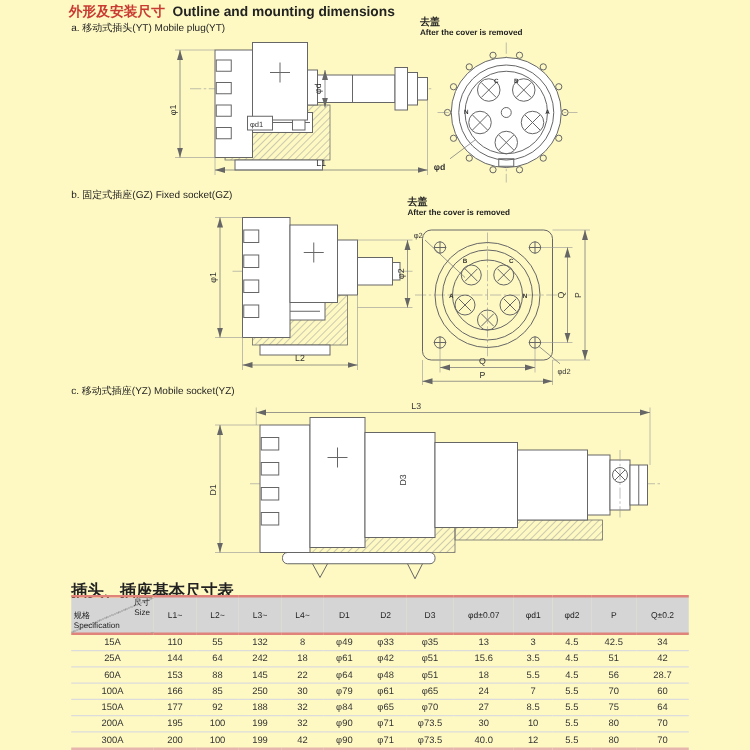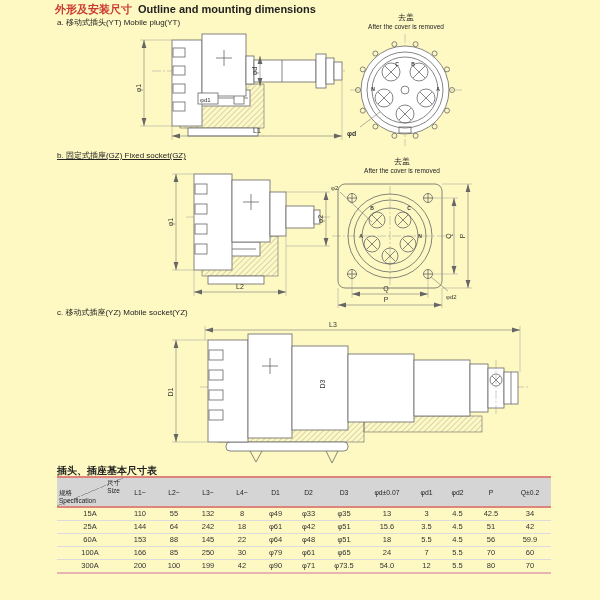--- a/index.html
+++ b/index.html
@@ -1,35 +1,35 @@
 <!DOCTYPE html>
 <html><head>
 <meta charset="utf-8">
 <style>
   html,body{margin:0;padding:0;background:#fff;}
   .page{position:relative;width:600px;height:600px;background:#fef9c3;font-family:"Liberation Sans",sans-serif;color:#333;overflow:hidden;}
   .title{position:absolute;left:55px;top:2px;font-size:11px;font-weight:bold;white-space:nowrap;}
   .t-zh{color:#c93a32;margin-right:6px;}
   .t-en{color:#222;font-weight:bold;}
   .sec-label{position:absolute;left:57px;font-size:8px;color:#222;white-space:nowrap;text-align:center;}
-  .cover-note{position:absolute;text-align:center;font-weight:normal;color:#222;}
+  .cover-note{position:absolute;font-weight:bold;color:#222;}
   .cover-zh{font-size:8px;}
   .cover-en{font-size:6.5px;}
   svg{position:absolute;overflow:visible;}
   svg .ln{stroke:#666;stroke-width:0.8;fill:none;}
   svg .lnw{stroke:#666;stroke-width:0.8;fill:#fff;}
   svg .dim{stroke:#777;stroke-width:0.6;fill:none;}
   svg .ext{stroke:#999;stroke-width:0.5;}
   svg .cl{stroke:#999;stroke-width:0.5;stroke-dasharray:9 2 2 2;fill:none;}
   svg .hatch{fill:url(#hatch);stroke:#666;stroke-width:0.6;}
   svg text{fill:#333;font-family:"Liberation Sans",sans-serif;}
   .dimtext{font-size:7px;}
   .smtext{font-size:6px;}
   .ctext{font-size:5px;font-weight:bold;}
-  .tbl-title{position:absolute;left:57px;top:464px;font-size:10px;font-weight:bold;color:#222;}
+  .tbl-title{position:absolute;left:57px;top:464px;font-size:13px;font-weight:bold;color:#222;}
   table.spec{position:absolute;left:57px;top:476px;width:494px;border-collapse:collapse;table-layout:fixed;}
   table.spec thead tr{background:#d5d5d5;border-top:2px solid #e0837a;border-bottom:2px solid #e0837a;height:30px;}
   table.spec th{font-size:6.8px;font-weight:normal;color:#222;text-align:center;padding:0;}
   table.spec tbody td{font-size:7.5px;text-align:center;height:12px;line-height:12px;padding:0;border-top:1px solid #dcdcdc;color:#333;}
   table.spec tbody tr:first-child td{border-top:none;}
   table.spec tbody tr:last-child td{border-bottom:2px solid #e7b4ae;}
   th.corner{position:relative;background:
     linear-gradient(to bottom right,transparent 49.2%,#9a9a9a 49.2%,#9a9a9a 50.8%,transparent 50.8%);}
   .c-top{position:absolute;top:1px;right:3px;text-align:right;font-size:6.5px;line-height:1.2;}
   .c-bot{position:absolute;bottom:1px;left:2px;text-align:left;font-size:6.5px;line-height:1.2;}
@@ -141,21 +141,21 @@
       <rect x="53" y="99" width="12" height="6"></rect>
     </g>
     <text class="ctext" x="51" y="38" text-anchor="middle">C</text>
     <text class="ctext" x="67" y="38" text-anchor="middle">B</text>
     <text class="ctext" x="27" y="63" text-anchor="middle">N</text>
     <text class="ctext" x="92" y="63" text-anchor="middle">A</text>
     <line class="dim" x1="14" y1="99" x2="34" y2="84"></line>
     <text class="dimtext" style="font-weight:bold" x="1" y="108">φd</text>
   </svg>
 
-  <div class="sec-label" style="top:150px;text-decoration:underline;">b. 固定式插座(GZ)  Fixed socket(GZ)</div>
+  <div class="sec-label" style="top:150px;">b. 固定式插座(GZ)  Fixed socket(GZ)</div>
 
   <svg style="left:146px;top:158px;" width="190" height="144" viewBox="0 0 190 144">
     <line class="cl" x1="40" y1="59" x2="186" y2="59"></line>
     <rect class="hatch" x="56" y="78" width="76" height="40"></rect>
     <rect class="lnw" x="62" y="84" width="52" height="14"></rect>
     <line class="ln" x1="66" y1="91" x2="110" y2="91"></line>
     <rect class="lnw" x="62" y="118" width="56" height="8"></rect>
     <circle class="lnw" cx="54" cy="96" r="3"></circle>
     <rect class="lnw" x="48" y="16" width="38" height="96"></rect>
     <rect class="ln" x="49" y="26" width="12" height="10"></rect>
@@ -381,47 +381,77 @@
           <td>88</td>
           <td>145</td>
           <td>22</td>
           <td>φ64</td>
           <td>φ48</td>
           <td>φ51</td>
           <td>18</td>
           <td>5.5</td>
           <td>4.5</td>
           <td>56</td>
-          <td>59.9</td>
+          <td>28.7</td>
         </tr>
         <tr>
           <td>100A</td>
           <td>166</td>
           <td>85</td>
           <td>250</td>
           <td>30</td>
           <td>φ79</td>
           <td>φ61</td>
           <td>φ65</td>
           <td>24</td>
           <td>7</td>
           <td>5.5</td>
           <td>70</td>
           <td>60</td>
         </tr>
         <tr>
+          <td>150A</td>
+          <td>177</td>
+          <td>92</td>
+          <td>188</td>
+          <td>32</td>
+          <td>φ84</td>
+          <td>φ65</td>
+          <td>φ70</td>
+          <td>27</td>
+          <td>8.5</td>
+          <td>5.5</td>
+          <td>75</td>
+          <td>64</td>
+        </tr>
+        <tr>
+          <td>200A</td>
+          <td>195</td>
+          <td>100</td>
+          <td>199</td>
+          <td>32</td>
+          <td>φ90</td>
+          <td>φ71</td>
+          <td>φ73.5</td>
+          <td>30</td>
+          <td>10</td>
+          <td>5.5</td>
+          <td>80</td>
+          <td>70</td>
+        </tr>
+        <tr>
           <td>300A</td>
           <td>200</td>
           <td>100</td>
           <td>199</td>
           <td>42</td>
           <td>φ90</td>
           <td>φ71</td>
           <td>φ73.5</td>
-          <td>54.0</td>
+          <td>40.0</td>
           <td>12</td>
           <td>5.5</td>
           <td>80</td>
           <td>70</td>
         </tr>
       </tbody>
   </table>
 
 </div>
 

